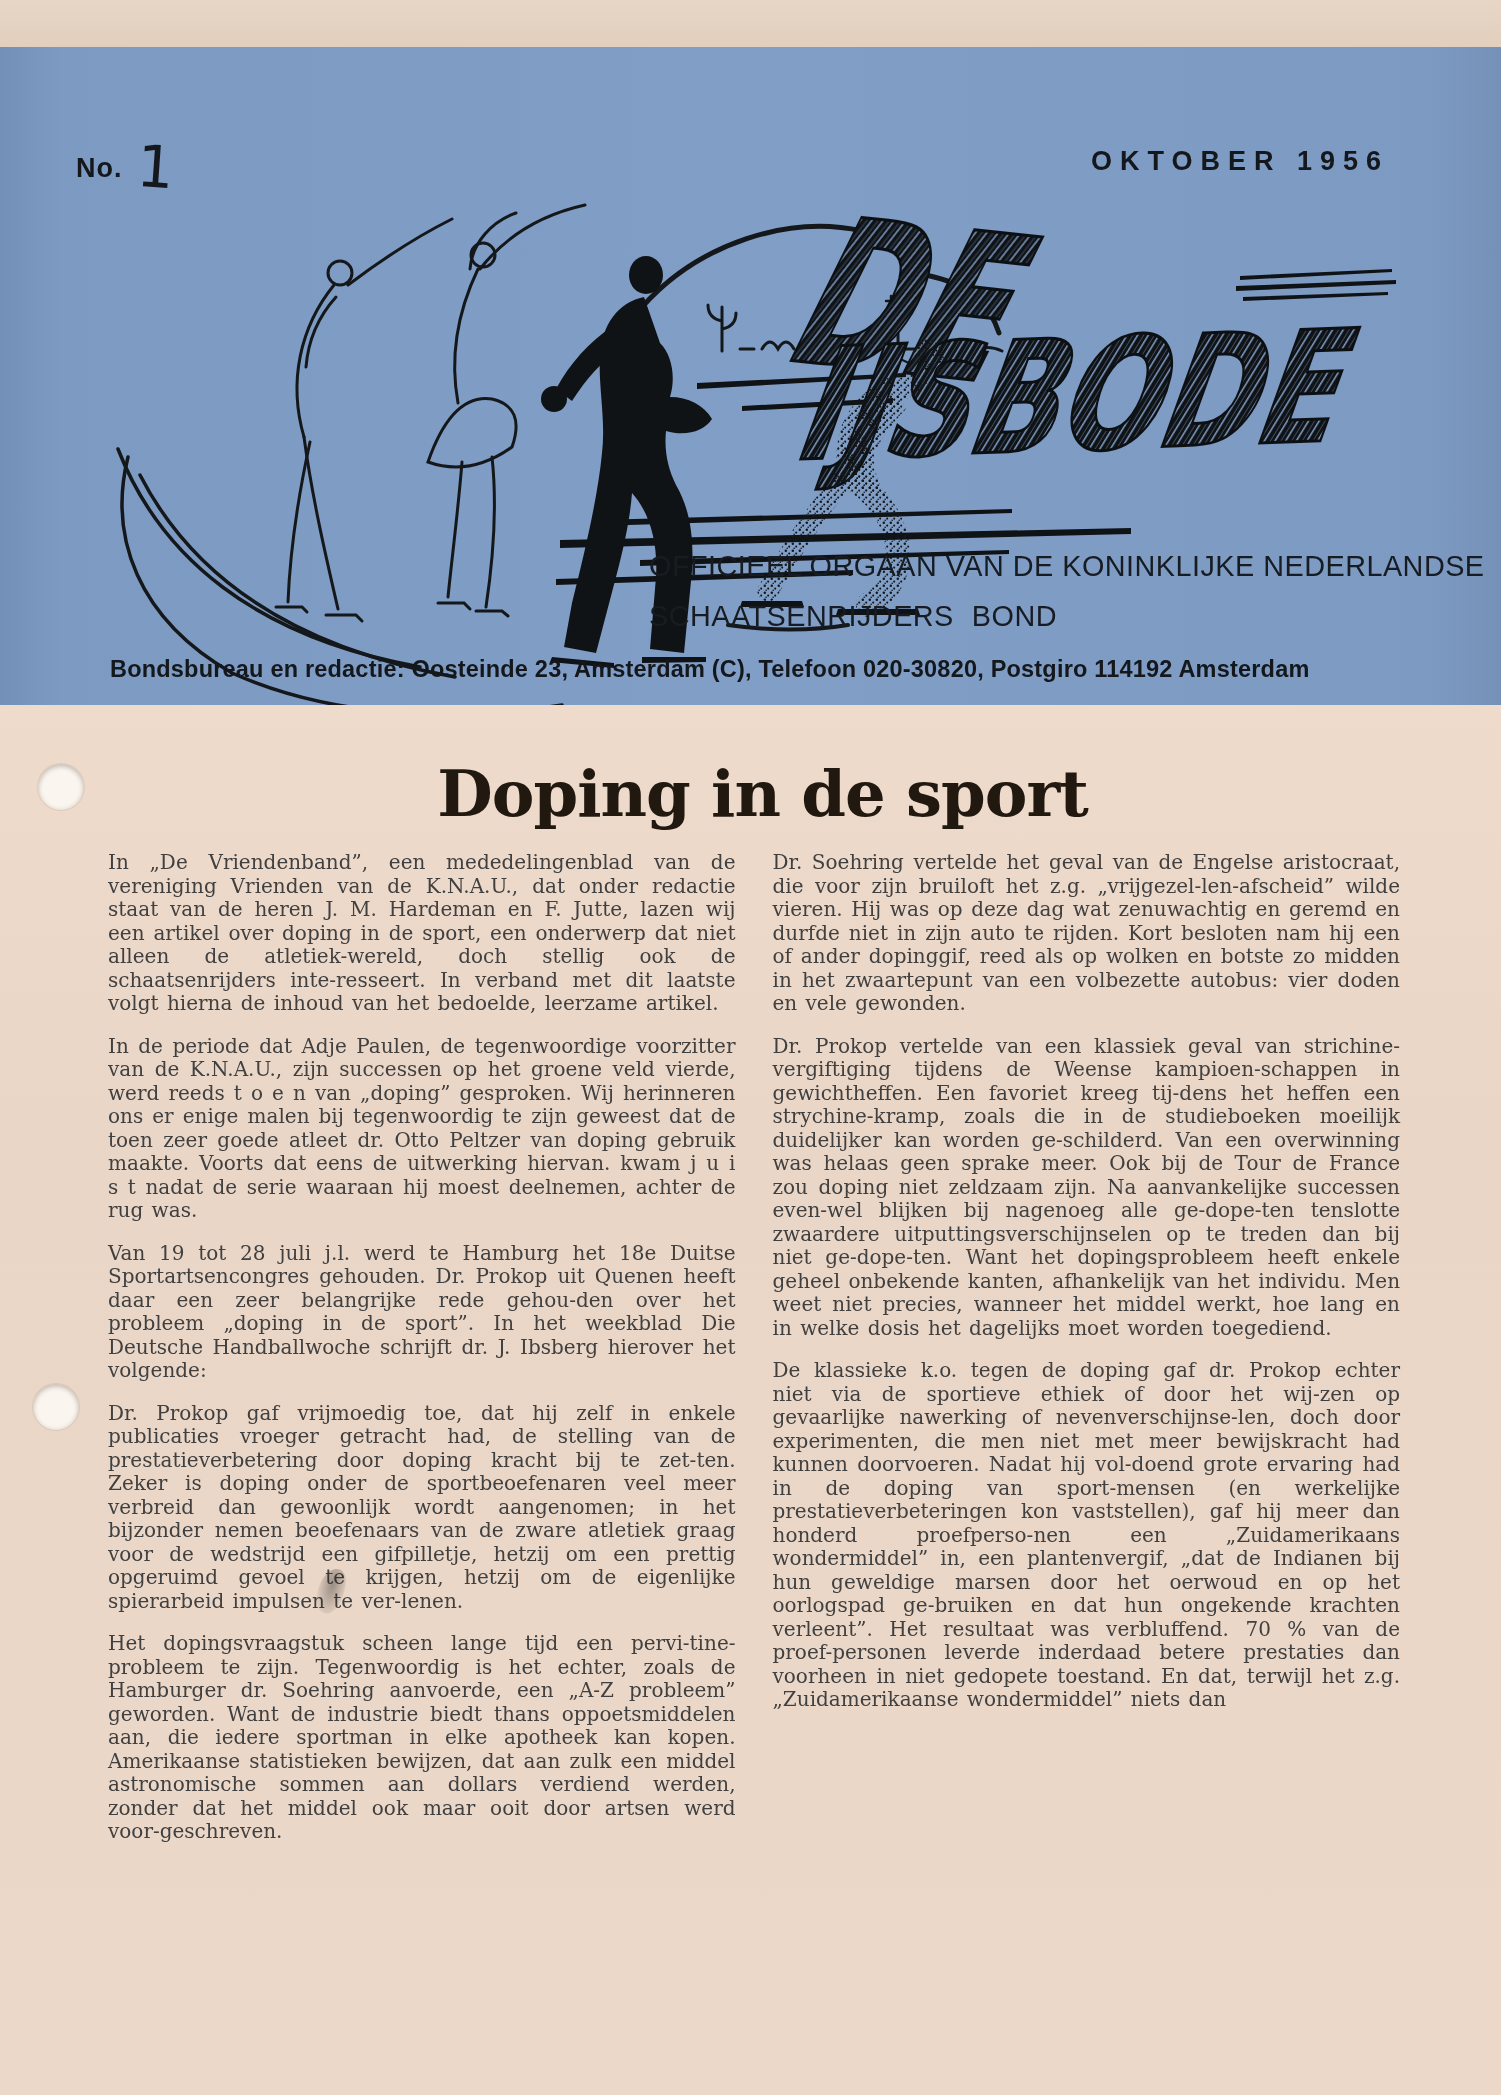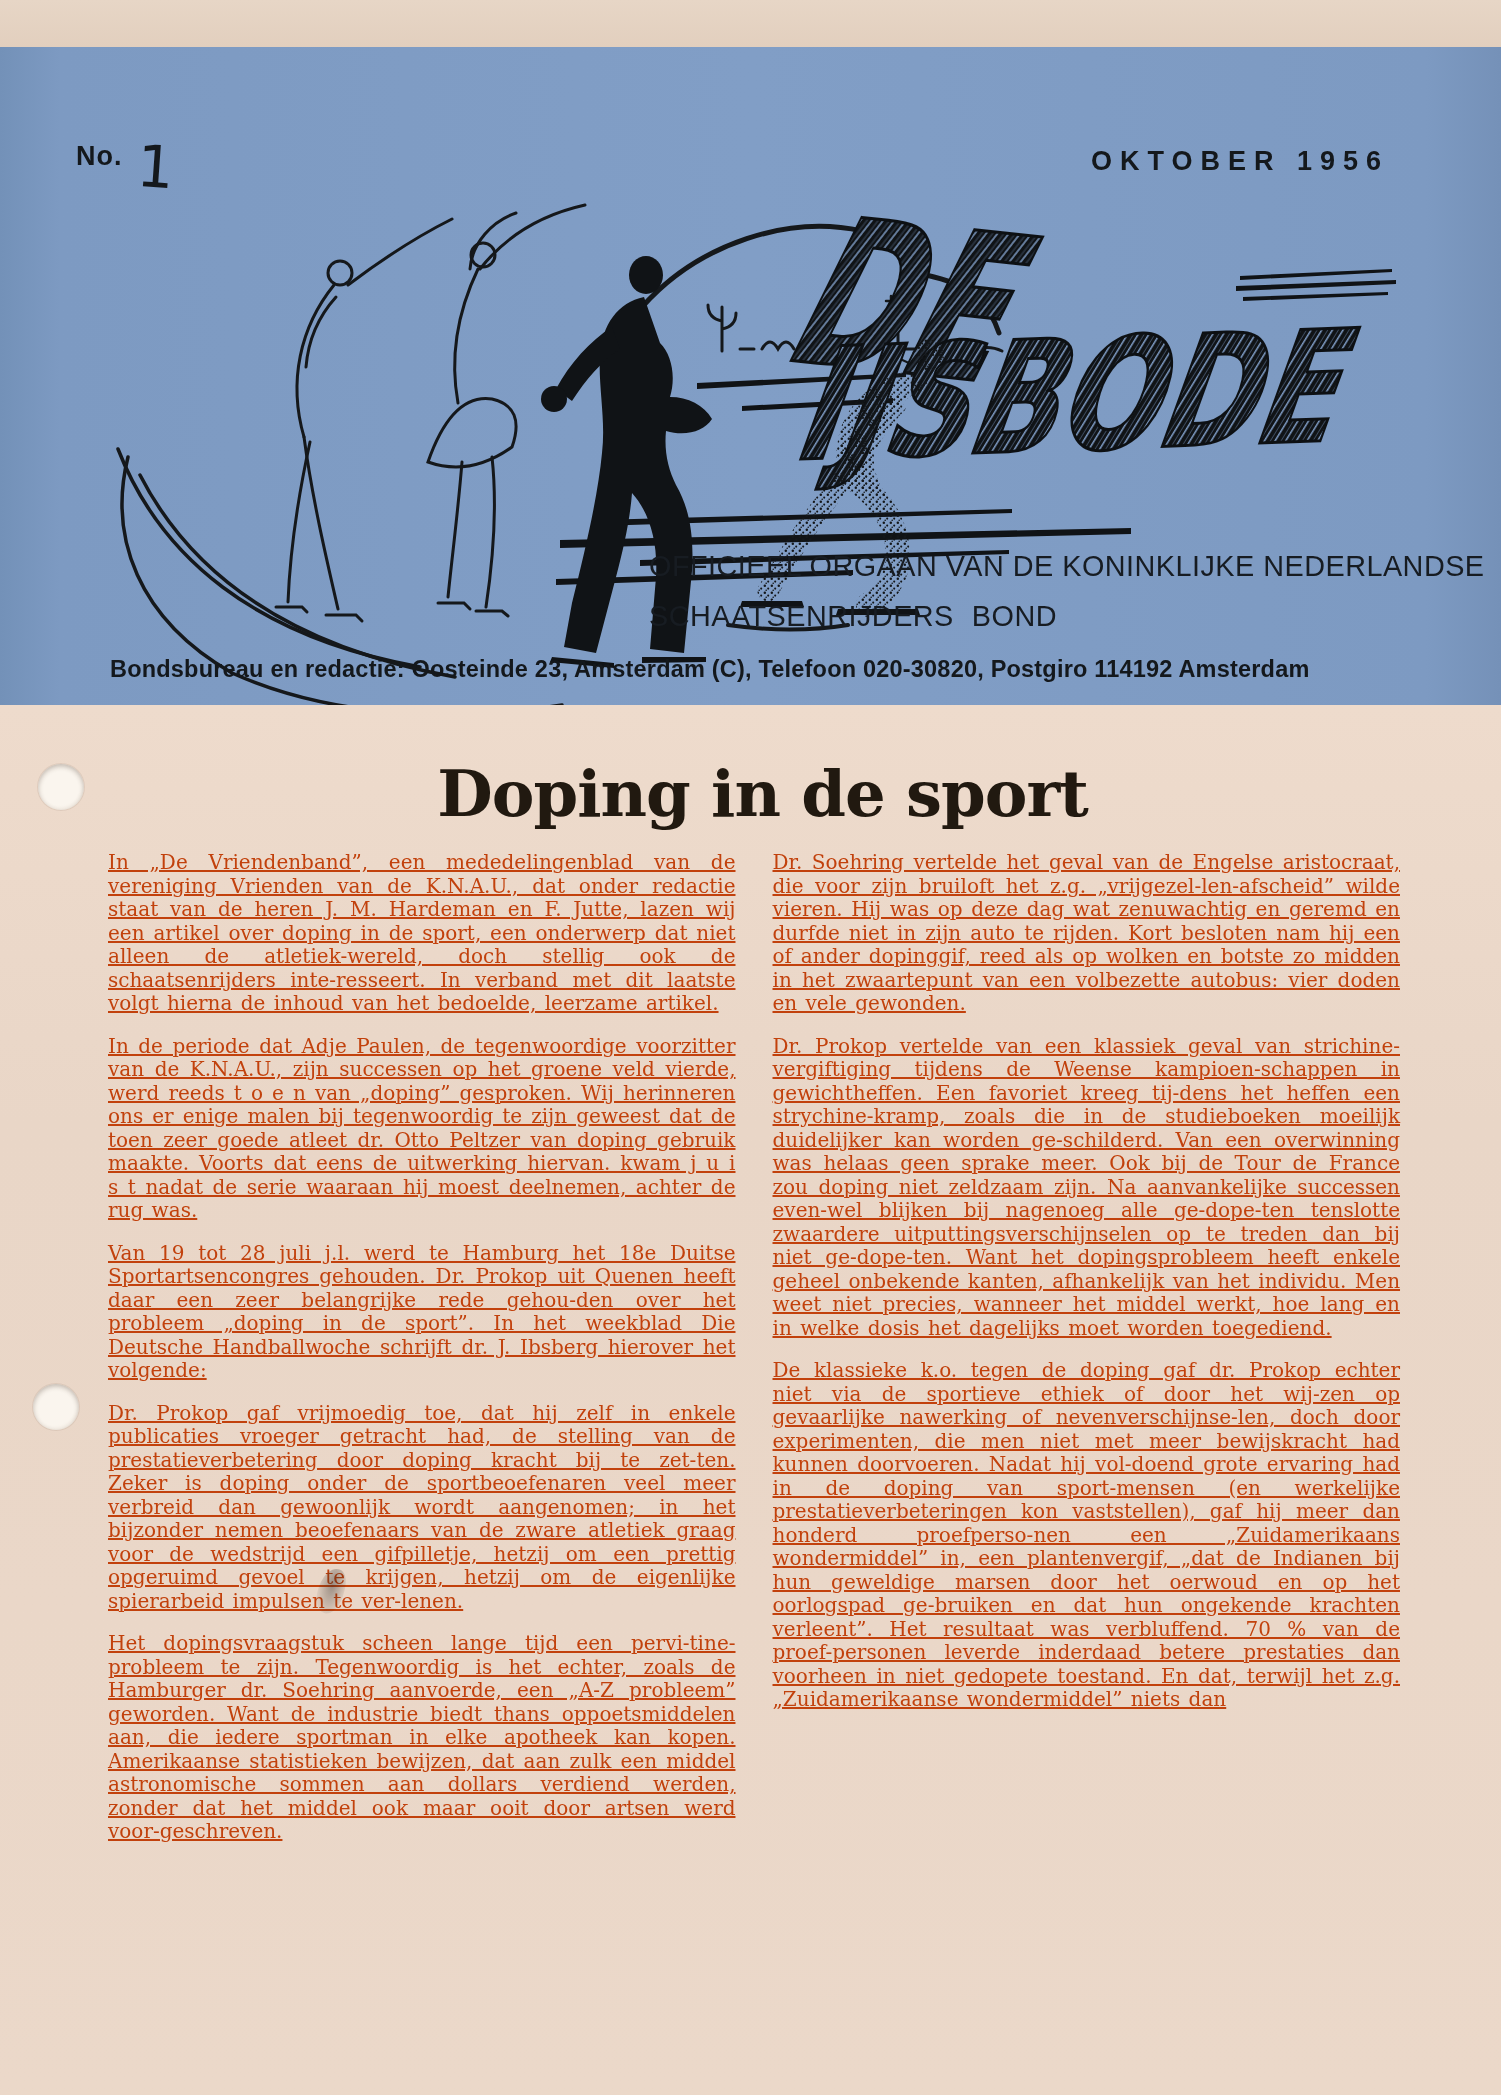--- a/index.html
+++ b/index.html
@@ -18,21 +18,21 @@
   }
   
   .masthead{
     position:absolute;left:0;top:47px;width:1501px;height:658px;
     background:linear-gradient(90deg,#7391b8 0%,#7d9ac2 4%,#819ec6 50%,#7d9ac2 95%,#7591b8 100%);
   }
   .issue-group{
     position:absolute;left:76px;top:86px;display:flex;align-items:flex-start;
     color:#14181c;
   }
-  .issue-label{font:700 27px "Liberation Sans",sans-serif;margin-top:8px;letter-spacing:1px;text-align:right;}
+  .issue-label{font:700 27px "Liberation Sans",sans-serif;margin-top:20px;letter-spacing:1px;text-align:right;}
   .issue-value{font:400 58px "DejaVu Sans",sans-serif;margin-left:14px;transform:rotate(4deg);}
   .issue-date{
     position:absolute;right:112px;top:99px;
     font:700 27px "Liberation Sans",sans-serif;letter-spacing:8px;color:#14181c;white-space:nowrap;
   }
   .logo-art{position:absolute;left:0;top:110px;width:1501px;height:560px;}
   .org-subtitle-1,.org-subtitle-2{
     position:absolute;left:649px;color:#171c22;white-space:nowrap;
     font:400 30px "Liberation Sans",sans-serif;letter-spacing:.5px;
     transform:scaleX(.96);transform-origin:left top;
@@ -52,21 +52,21 @@
     position:absolute;left:0;top:744px;width:100%;margin:12px;text-align:center;
     font:700 64px "DejaVu Serif",serif;letter-spacing:-1px;color:#211910;
   }
   .columns{
     position:absolute;left:108px;top:851px;width:1292px;
     display:flex;gap:37px;
   }
   .col{
     width:628px;
     font:400 20px/23.5px "DejaVu Serif",serif;
-    color:#c2410c;text-align:justify;word-spacing:2px;text-decoration:underline;
+    color:#404040;text-align:justify;word-spacing:2px;
   }
   .col p{margin:0 0 19px 0;}
   
   .punch-hole{
     position:absolute;border-radius:50%;
     background:radial-gradient(circle at 45% 40%,#faf5ee 60%,#efe7dc 100%);
     box-shadow:inset 0 2px 5px rgba(60,40,25,.30), 0 0 0 1px rgba(60,40,25,.08);
   }
   .punch-hole.top{left:38px;top:764px;width:46px;height:46px;}
   .punch-hole.bottom{left:33px;top:1384px;width:46px;height:46px;}

